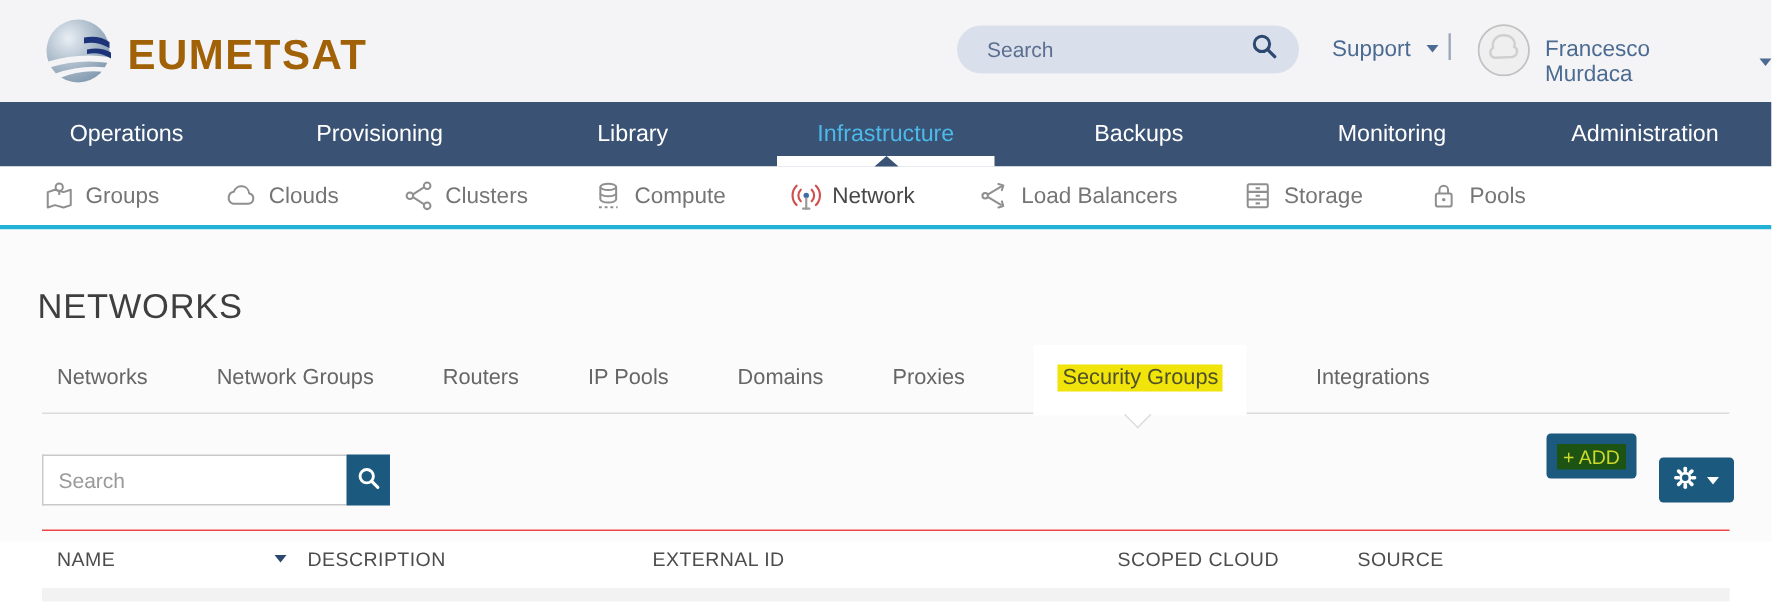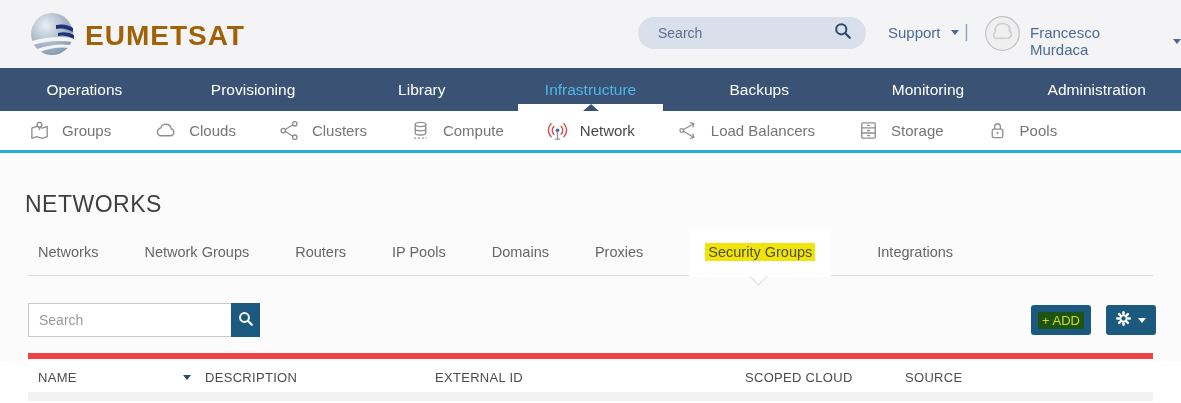--- a/index.html
+++ b/index.html
@@ -26,21 +26,21 @@
   .nav-item{flex:1;display:flex;align-items:center;justify-content:center;color:#fff;font-size:15.5px;
     position:relative;cursor:pointer}
   .nav-item.active{color:#4cb9e9}
   .nav-item.active::before{content:"";position:absolute;left:12px;right:12px;bottom:0;height:7px;background:#fff}
   .nav-item.active::after{content:"";position:absolute;left:50%;margin-left:-8px;bottom:0;width:0;height:0;
     border-left:8px solid transparent;border-right:8px solid transparent;border-bottom:7px solid #3a5274}
 
   
   .sub-nav{height:42px;background:#fff;border-bottom:3px solid #23b1d6;display:flex;align-items:center;
     gap:42px;padding-left:28px}
-  .subnav-item{display:flex;align-items:center;gap:11px;font-size:15px;color:#757575;cursor:pointer;white-space:nowrap}
+  .subnav-item{display:flex;align-items:center;gap:6px;font-size:15px;color:#757575;cursor:pointer;white-space:nowrap}
   .subnav-item.active{color:#474747}
   .subnav-item svg{display:block;flex:none}
 
   
   .content{position:relative;height:208px;background:#fbfbfb}
   .page-title{position:absolute;left:25px;top:38px;font-size:23px;color:#3f3f3f;letter-spacing:.5px;font-weight:400}
 
   .tabs-row{position:absolute;left:28px;right:28px;top:77px;display:flex;gap:46px;align-items:flex-end;
     border-bottom:1px solid #dcdcdc;padding-left:10px}
   .tab{padding:14px 0 15px;font-size:14.5px;color:#666;cursor:pointer;position:relative;white-space:nowrap}
@@ -49,29 +49,29 @@
   .tab.active::after{content:"";position:absolute;left:50%;bottom:-8px;width:12px;height:12px;margin-left:-8px;
     background:#fff;border-right:1px solid #dcdcdc;border-bottom:1px solid #dcdcdc;transform:rotate(45deg)}
   .tab-highlight{background:#f0e40a;color:#4f4f28;padding:1px 3px}
 
   .toolbar-search{position:absolute;left:28px;top:150px;display:flex}
   .toolbar-search input{width:203px;height:34px;border:1px solid #c9c9c9;border-right:none;padding:0 10px;
     font-size:14px;color:#444;outline:none;background:#fff}
   .toolbar-search input::placeholder{color:#9a9a9a}
   .search-btn{width:29px;height:34px;background:#1b5a7e;border:none;display:flex;align-items:center;
     justify-content:center;cursor:pointer}
-  .add-btn{position:absolute;left:1031px;top:152px;width:60px;height:30px;background:#1b5a7e;border:none;
+  .add-btn{position:absolute;left:1031px;top:136px;width:60px;height:30px;background:#1b5a7e;border:none;
     border-radius:3px;display:flex;align-items:center;justify-content:center;cursor:pointer;font-size:13px}
   .add-btn .hl{background:#1d5413;color:#ccd92b;padding:1px 4px;white-space:nowrap}
   .gear-btn{position:absolute;left:1106px;top:152px;width:50px;height:30px;background:#1b5a7e;border:none;
     border-radius:3px;display:flex;align-items:center;justify-content:center;gap:7px;color:#fff;cursor:pointer}
 
   .table-header{position:absolute;left:28px;right:28px;top:200px;display:grid;
     grid-template-columns:167px 230px 310px 160px 1fr;padding:11px 0 12px 10px;
-    border-top:6px solid #ef4444;border-bottom:1px solid #e2e2e2;font-size:13px;color:#4c4c4c;letter-spacing:.3px}
+    border-top:1px solid #ef4444;border-bottom:1px solid #e2e2e2;font-size:13px;color:#4c4c4c;letter-spacing:.3px}
   .th{display:flex;align-items:center}
   .th-name{justify-content:space-between;padding-right:14px}
   .sort-caret{color:#2c4770}
   .row-sliver{position:absolute;left:28px;right:28px;top:239px;height:9px;background:#f2f2f2}
 </style>
 </head>
 <body>
 
 <div class="top-header">
   <div class="logo">

